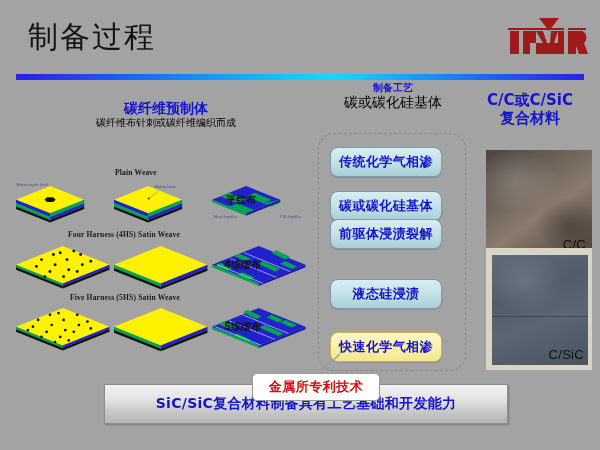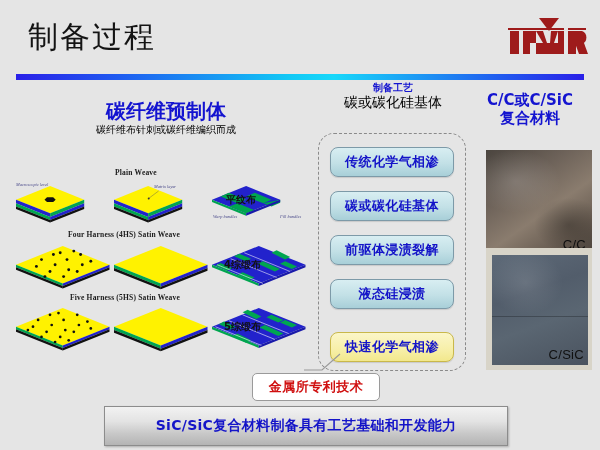--- a/index.html
+++ b/index.html
@@ -1,21 +1,21 @@
 <!DOCTYPE html>
 <html><head>
 <meta charset="utf-8">
 <style>
   html,body{margin:0;padding:0;}
   body{
     width:600px;height:450px;overflow:hidden;background:#ffffff;
     font-family:"Liberation Sans","DejaVu Sans",sans-serif;
     position:relative;
   }
-  .slide{position:absolute;inset:0;background:#e5e5e5;}
+  .slide{position:absolute;inset:0;background:#a3a3a3;}
 
   
   .slide-title{
     position:absolute;left:28px;top:22px;
     font-size:30px;font-weight:400;color:#141414;
     letter-spacing:2px;line-height:1;
     font-family:"DejaVu Sans","Liberation Sans",sans-serif;
   }
   .title-rule{
     position:absolute;left:16px;top:74px;width:568px;height:6px;
@@ -29,21 +29,21 @@
   .col-head{position:absolute;text-align:center;line-height:1.18;}
   .col-head .hl1{
     display:block;color:#1414d0;font-weight:bold;font-size:10px;
     font-family:"DejaVu Sans","Liberation Sans",sans-serif;
   }
   .col-head .hl2{
     display:block;color:#000;font-weight:400;font-size:14px;
     font-family:"DejaVu Sans","Liberation Sans",sans-serif;
   }
   #head-left{left:22px;top:100px;width:288px;}
-  #head-left .hl1{font-size:20px;}
+  #head-left .hl1{font-size:14px;}
   #head-left .hl2{font-size:10px;}
   #head-mid{left:318px;top:82px;width:150px;}
   #head-right{left:464px;top:92px;width:132px;}
   #head-right .hl1,#head-right .hl2{color:#1414d0;font-weight:bold;font-size:15px;}
 
   
   .weave-area{position:absolute;left:10px;top:168px;width:300px;height:200px;}
   .weave-caption{
     position:absolute;text-align:center;color:#1a1a1a;
     font-weight:bold;font-size:7.5px;letter-spacing:.2px;
@@ -61,36 +61,36 @@
     white-space:nowrap;
   }
   .weave-area svg{position:absolute;left:0;top:0;}
 
   
   .proc-frame{
     position:absolute;left:318px;top:133px;width:148px;height:238px;
     border:1.4px dashed #8a8a8a;border-radius:16px;box-sizing:border-box;
   }
   .proc-box{
-    position:absolute;left:330px;width:124px;height:30px;
+    position:absolute;left:330px;width:112px;height:30px;
     border-radius:8px;box-sizing:border-box;
     display:flex;align-items:center;justify-content:center;
     color:#1414c8;font-weight:bold;font-size:13px;letter-spacing:.4px;
     font-family:"DejaVu Sans","Liberation Sans",sans-serif;
     border:1px solid #7d9aa8;
     background:linear-gradient(to bottom,#d8eef2 0%,#c2e0e6 55%,#a8cfd8 100%);
     box-shadow:0 1px 1px rgba(0,0,0,.12);
   }
   .proc-box.accent{
     border:1px solid #c9b84a;
     background:linear-gradient(to bottom,#fbf6c8 0%,#f7efa8 60%,#f2e88c 100%);
   }
   #proc-0{top:147px;}
   #proc-1{top:191px;}
-  #proc-2{top:235px;}
+  #proc-2{top:219px;}
   #proc-3{top:279px;}
   #proc-4{top:332px;}
 
   
   .callout{
     position:absolute;left:252px;top:373px;width:126px;height:26px;
     border:1.2px solid #9a9a9a;border-radius:5px;background:#fff;
     display:flex;align-items:center;justify-content:center;
     color:#d01010;font-weight:bold;font-size:13px;letter-spacing:.5px;
     font-family:"DejaVu Sans","Liberation Sans",sans-serif;
@@ -123,21 +123,21 @@
       radial-gradient(ellipse 60% 45% at 35% 25%,rgba(255,255,255,.12),rgba(0,0,0,0) 65%),
       linear-gradient(160deg,#5e6a78 0%,#525d6b 35%,#5a6672 60%,#4a535f 100%);
   }
   #photo-csic .seam{
     position:absolute;left:6px;top:56%;right:4px;height:1px;background:rgba(0,0,0,.25);
   }
   #photo-csic .tag{right:8px;bottom:8px;color:#101010;}
 
   
   .banner{
-    position:absolute;left:104px;top:406px;width:404px;height:40px;
+    position:absolute;left:104px;top:384px;width:404px;height:40px;
     border:1px solid #8c8c8c;box-sizing:border-box;
     background:linear-gradient(to bottom,#f2f2f2 0%,#e3e3e3 38%,#c8c8c8 70%,#b4b4b4 100%);
     display:flex;align-items:center;justify-content:center;
     color:#1414c8;font-weight:bold;font-size:14px;letter-spacing:.3px;
     font-family:"DejaVu Sans","Liberation Sans",sans-serif;
     box-shadow:1px 1px 2px rgba(0,0,0,.25);
   }
 </style>
 </head>
 <body>

